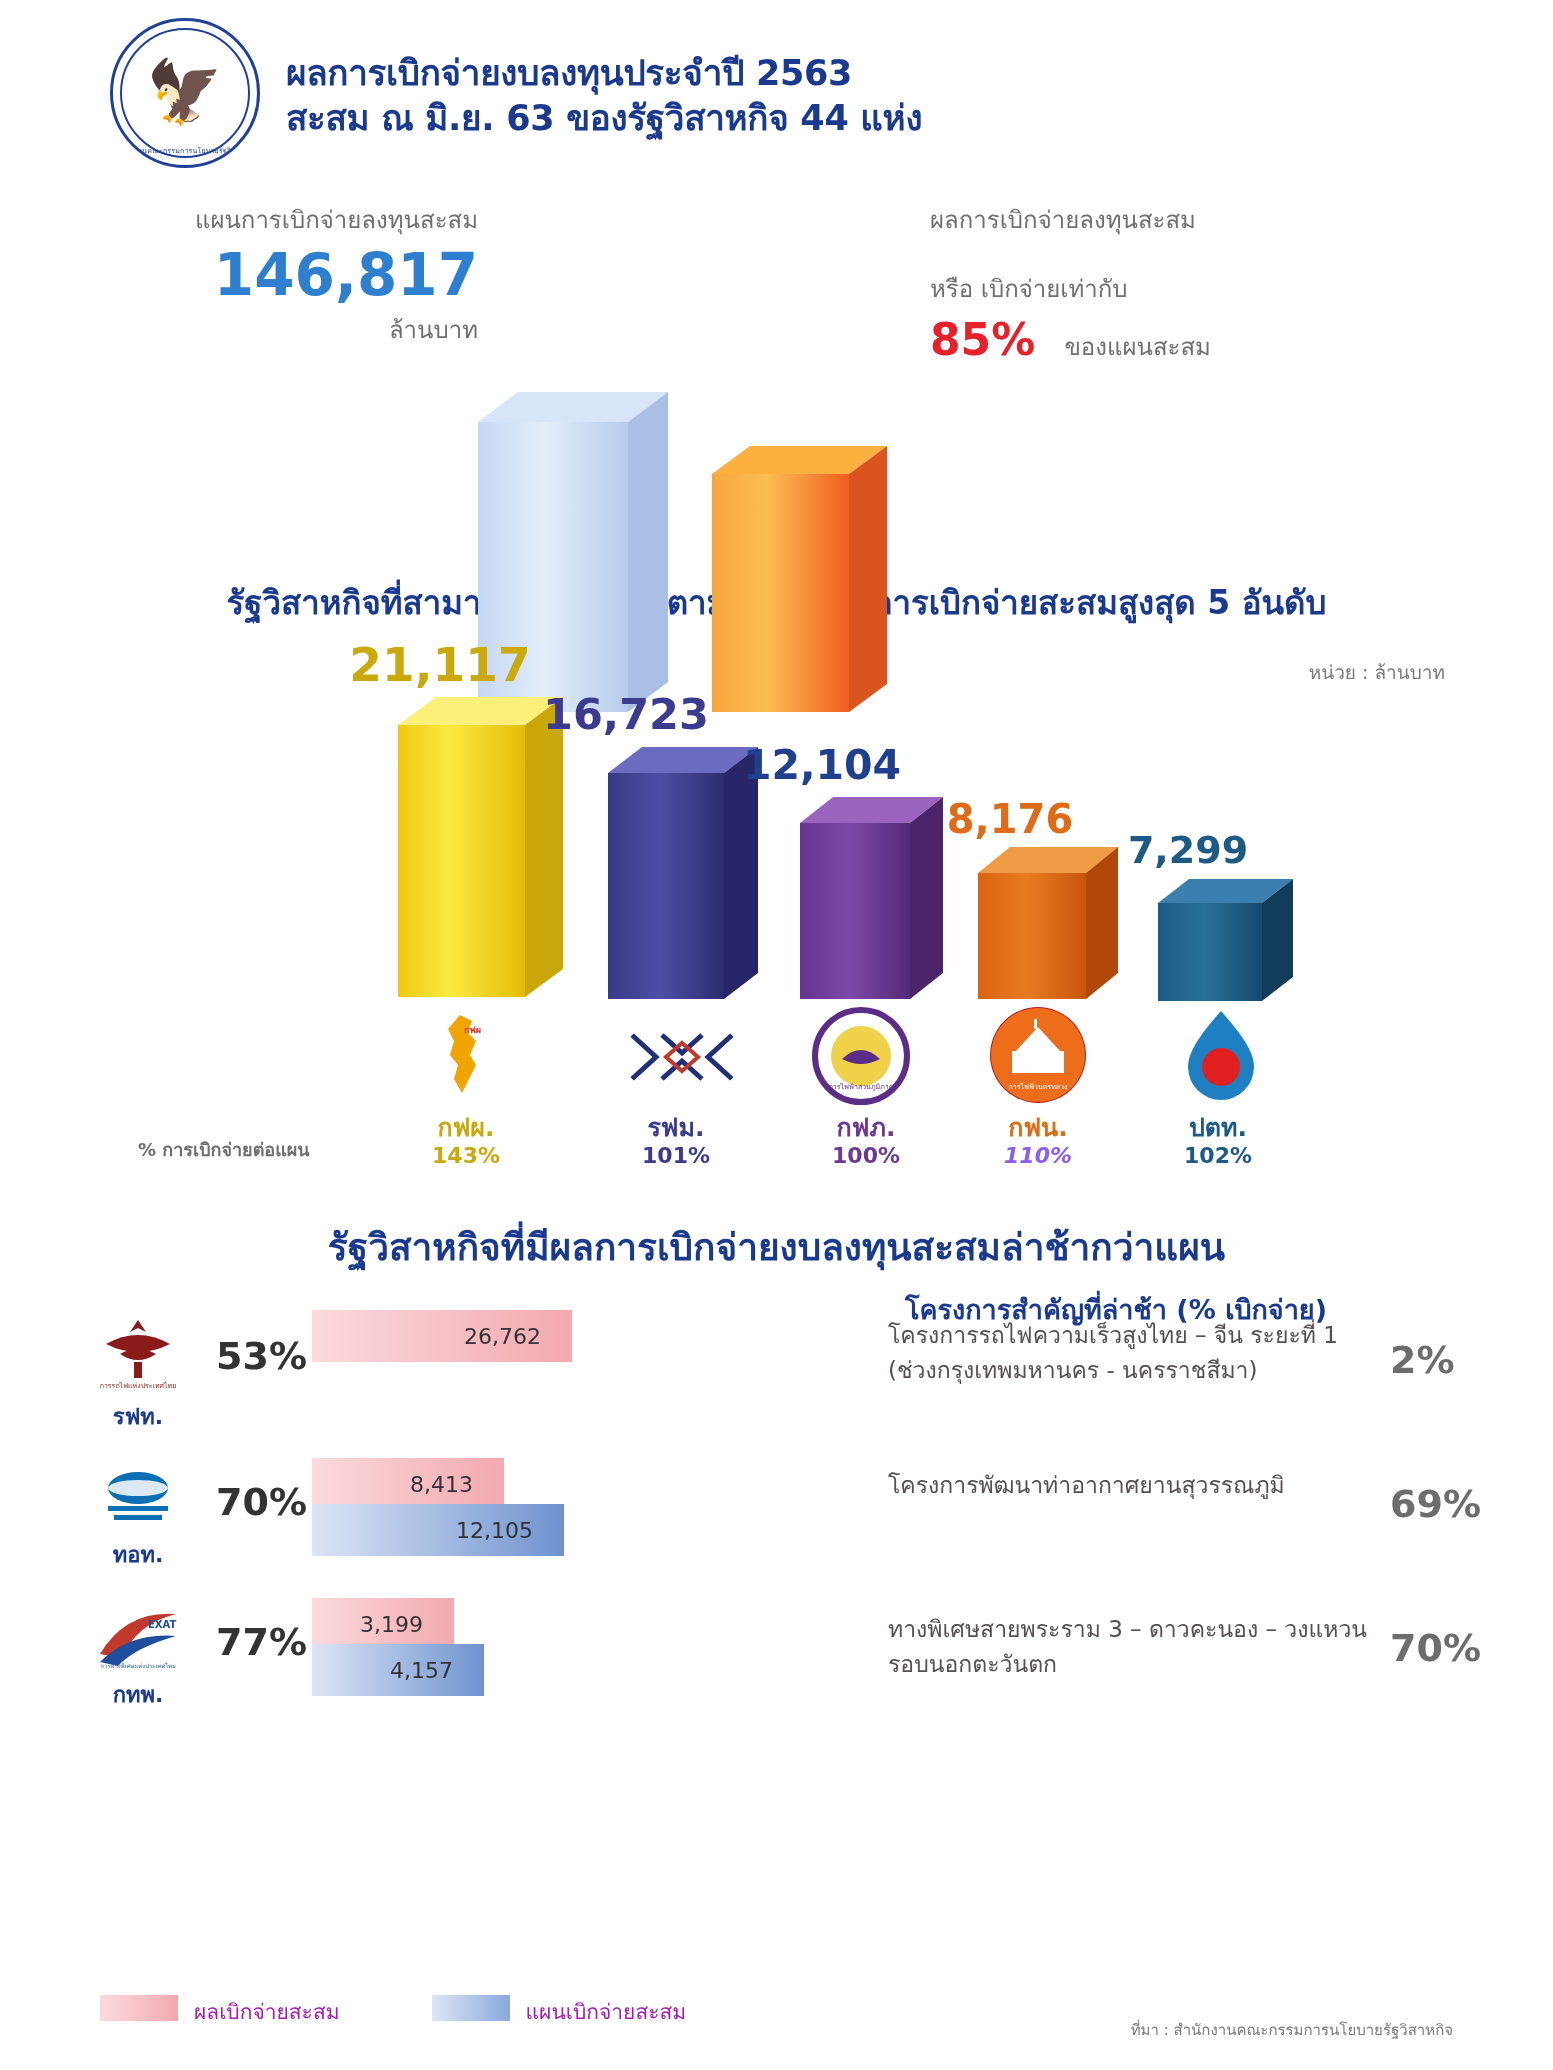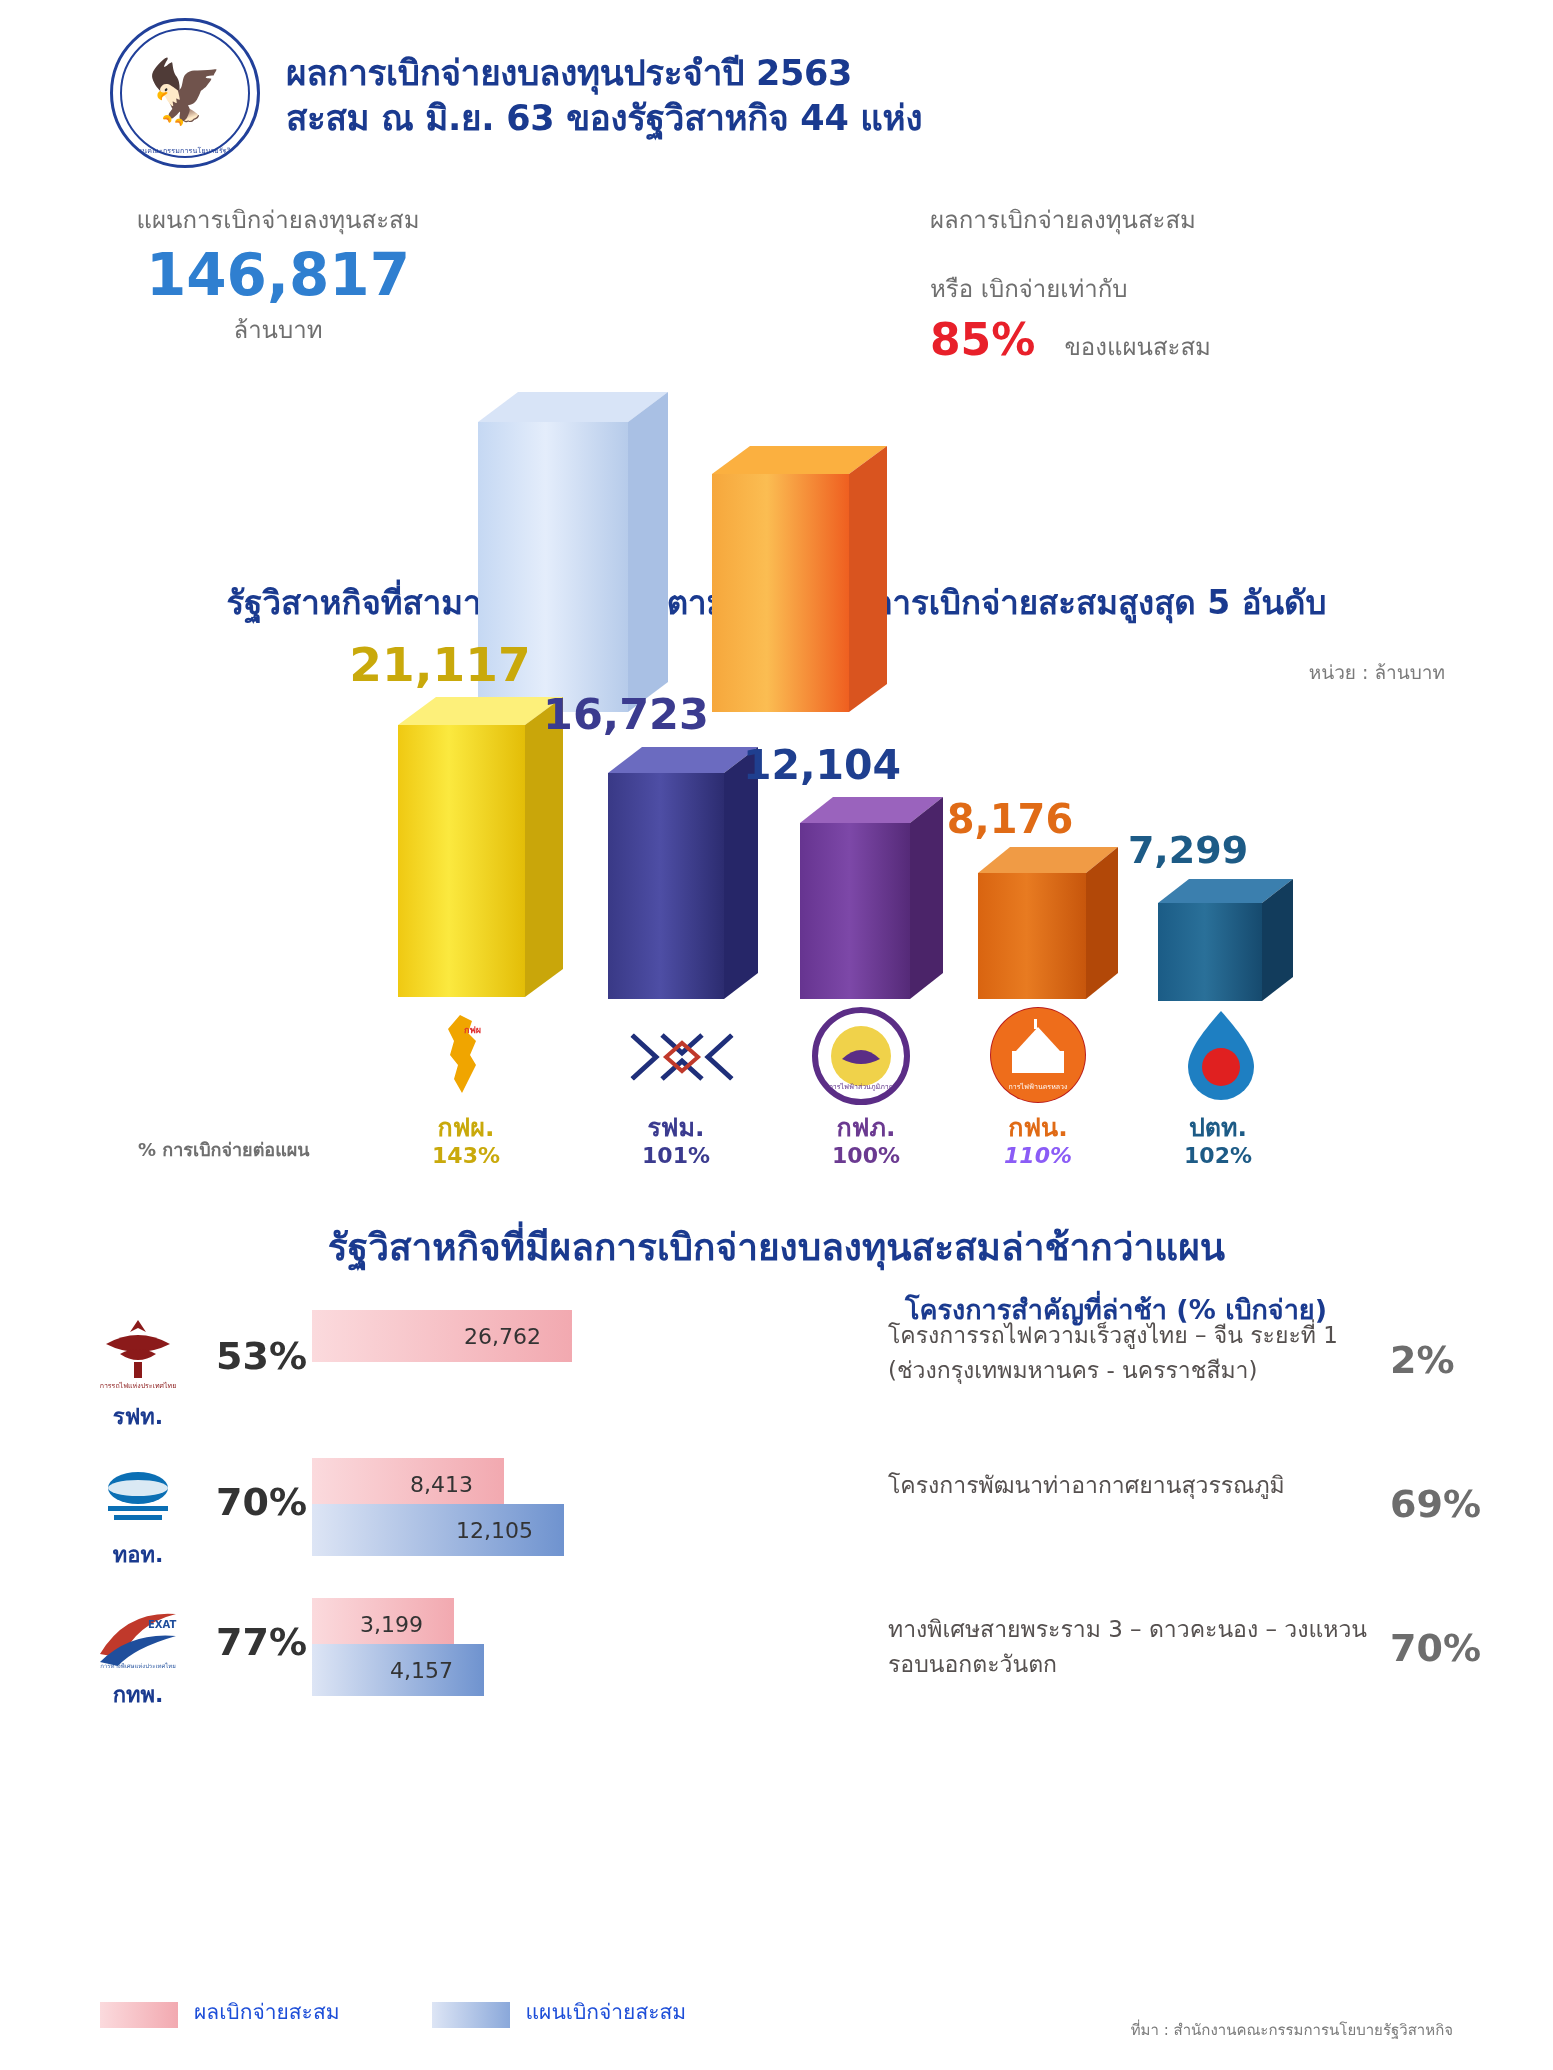--- a/index.html
+++ b/index.html
@@ -64,21 +64,21 @@
   
   .summary {
     position: relative;
     height: 420px;
     margin-top: 6px;
   }
   .sum-left {
     position: absolute;
     left: 78px; top: 26px;
     width: 400px;
-    text-align: center;
+    text-align: right;
   }
   .sum-right {
     position: absolute;
     left: 930px; top: 26px;
     width: 560px;
     text-align: left;
   }
   .sum-label {
     font-size: 24px;
     color: #6f6f6f;
@@ -255,24 +255,24 @@
     left: 1390px;
     font-size: 38px;
     font-weight: bold;
     color: #6d6d6d;
   }
 
   .legend {
     position: absolute;
     left: 100px; bottom: 42px;
     display: flex;
-    align-items: flex-end;
+    align-items: flex-start;
     gap: 16px;
     font-size: 21px;
-    color: #1d4ed8;
+    color: #a21caf;
   }
   .legend .sw {
     width: 78px; height: 26px; display: inline-block;
   }
   .legend .sw.pink { background: linear-gradient(to right,#fbdadd,#f2a9b0); }
   .legend .sw.blue { background: linear-gradient(to right,#dde5f5,#8aa8da); }
   .legend .gap { width: 60px; }
   .source {
     position: absolute;
     right: 100px; bottom: 28px;

